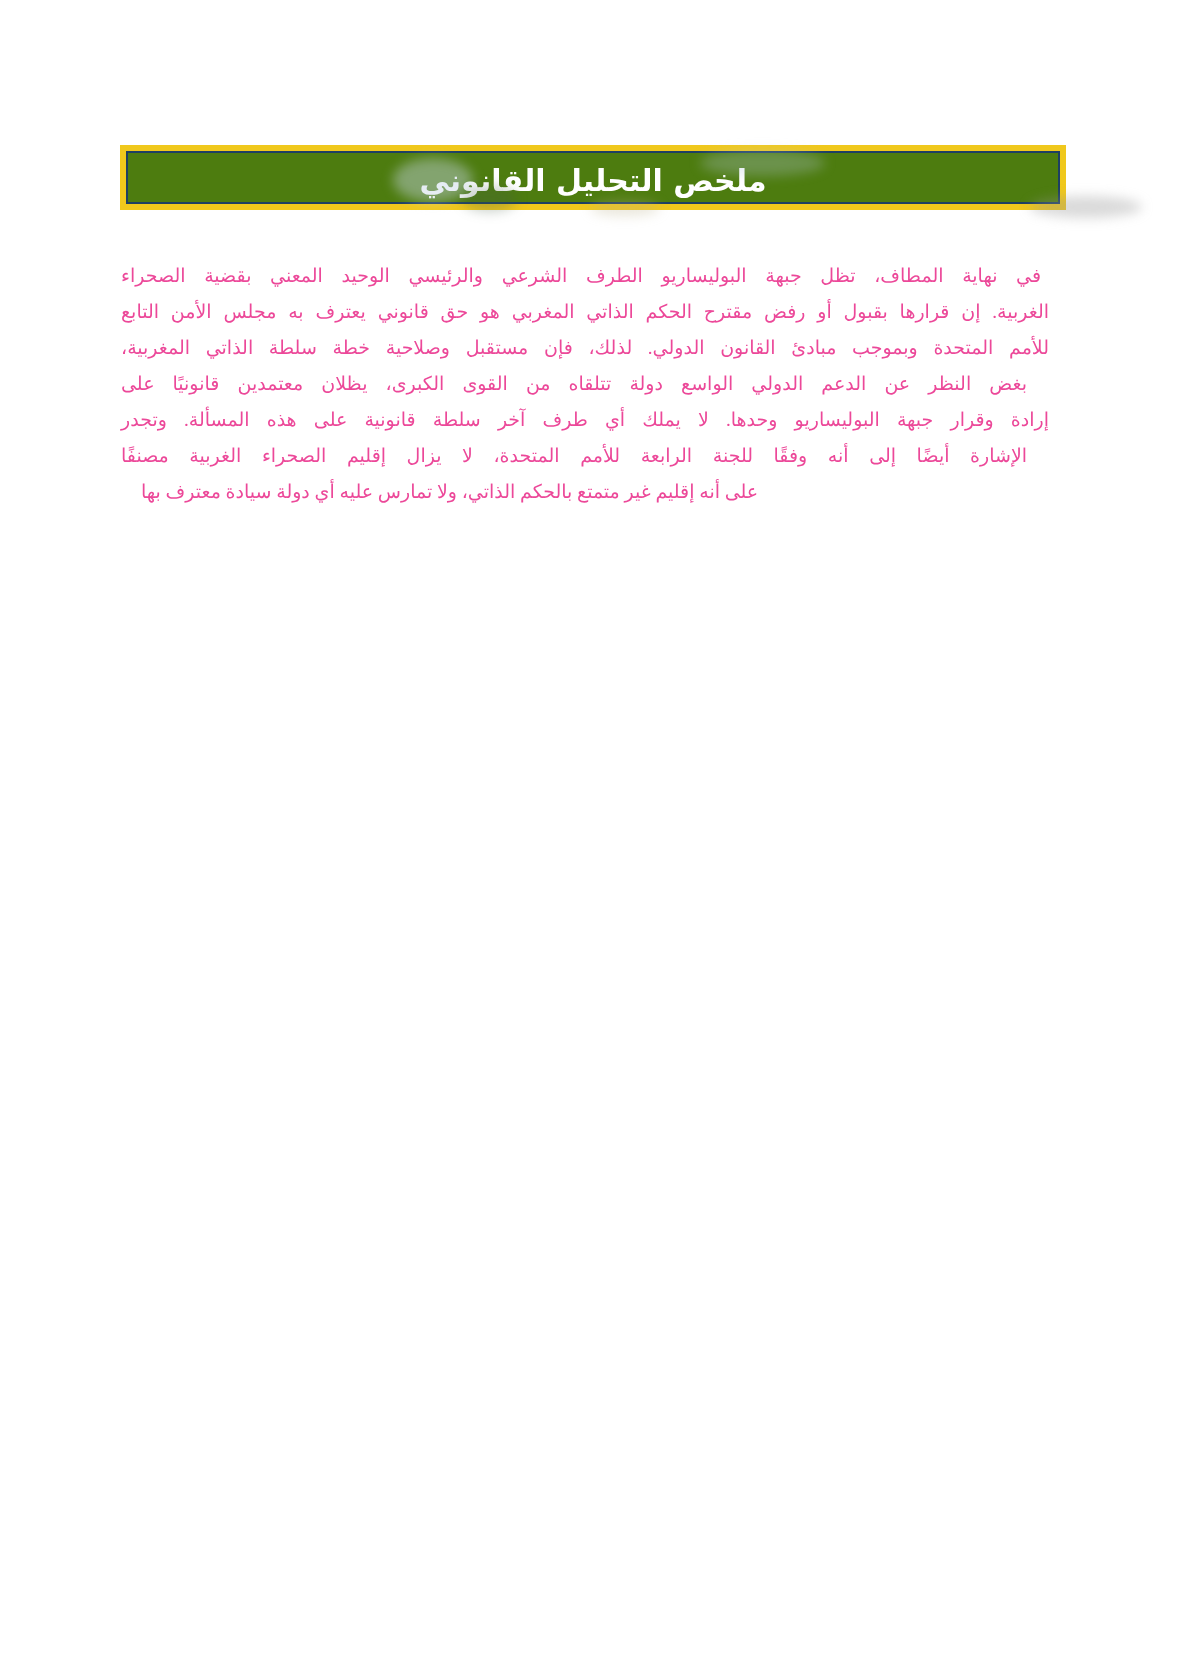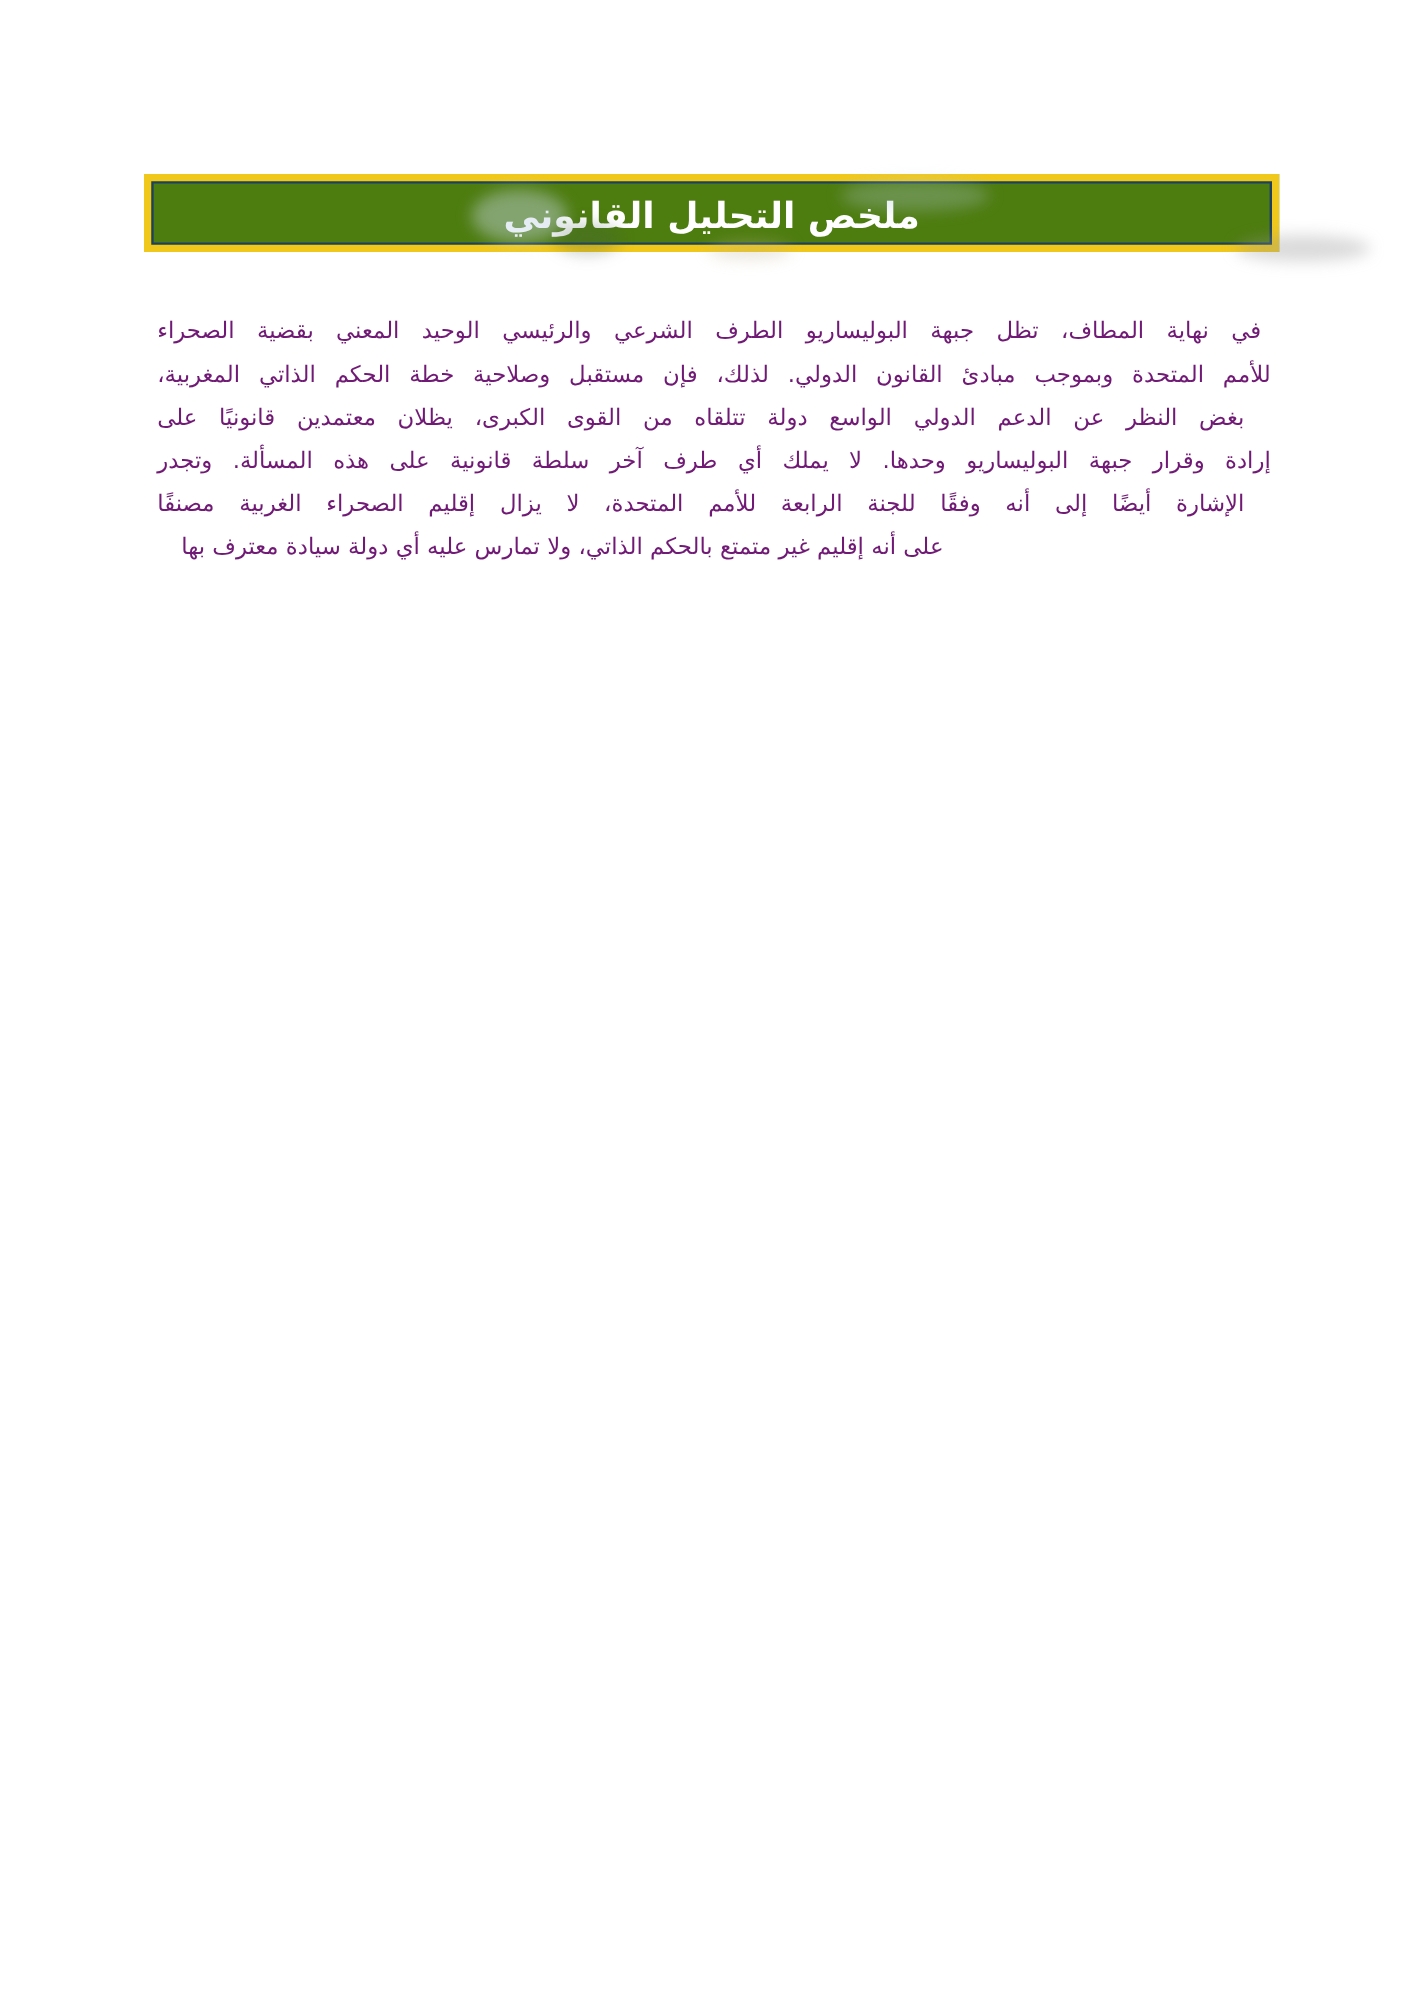--- a/index.html
+++ b/index.html
@@ -51,27 +51,28 @@
   }
   .smudge-a { left: 393px; top: 158px; width: 80px;  height: 44px; background: rgba(198,213,228,0.45); }
   .smudge-b { left: 700px; top: 150px; width: 125px; height: 26px; background: rgba(178,198,218,0.30); }
   .smudge-c { left: 462px; top: 186px; width: 55px;  height: 26px; background: rgba(70,95,70,0.28); }
   .smudge-d { left: 1030px; top: 196px; width: 112px; height: 22px; background: rgba(150,150,150,0.35); }
   .smudge-e { left: 590px; top: 200px; width: 70px;  height: 16px; background: rgba(185,175,140,0.30); }
 
   
   .doc-body {
     position: absolute;
-    left: 131px;
+    left: 121px;
     top: 258px;
     width: 928px;
     direction: rtl;
-    color: #701a75;
+    color: #ec4899;
     font-size: 19px;
     line-height: 36px;
+    font-family: Liberation Serif, serif;
   }
   .line {
     height: 36px;
     white-space: normal;
     text-align: justify;
     text-align-last: justify;
     box-sizing: border-box;
   }
   .line.indent-sm { padding-right: 8px; }
   .line.indent-md { padding-right: 22px; }
@@ -90,18 +91,19 @@
 </div>
 
 <div class="smudge smudge-a"></div>
 <div class="smudge smudge-b"></div>
 <div class="smudge smudge-c"></div>
 <div class="smudge smudge-d"></div>
 <div class="smudge smudge-e"></div>
 
 <div class="doc-body">
   <div class="line indent-sm">في نهاية المطاف، تظل جبهة البوليساريو الطرف الشرعي والرئيسي الوحيد المعني بقضية الصحراء</div>
-  <div class="line">للأمم المتحدة وبموجب مبادئ القانون الدولي. لذلك، فإن مستقبل وصلاحية خطة الحكم الذاتي المغربية،</div>
+  <div class="line">الغربية. إن قرارها بقبول أو رفض مقترح الحكم الذاتي المغربي هو حق قانوني يعترف به مجلس الأمن التابع</div>
+  <div class="line">للأمم المتحدة وبموجب مبادئ القانون الدولي. لذلك، فإن مستقبل وصلاحية خطة سلطة الذاتي المغربية،</div>
   <div class="line indent-md">بغض النظر عن الدعم الدولي الواسع دولة تتلقاه من القوى الكبرى، يظلان معتمدين قانونيًا على</div>
   <div class="line">إرادة وقرار جبهة البوليساريو وحدها. لا يملك أي طرف آخر سلطة قانونية على هذه المسألة. وتجدر</div>
   <div class="line indent-md">الإشارة أيضًا إلى أنه وفقًا للجنة الرابعة للأمم المتحدة، لا يزال إقليم الصحراء الغربية مصنفًا</div>
   <div class="line last">على أنه إقليم غير متمتع بالحكم الذاتي، ولا تمارس عليه أي دولة سيادة معترف بها</div>
 </div>
 
 </body></html>

